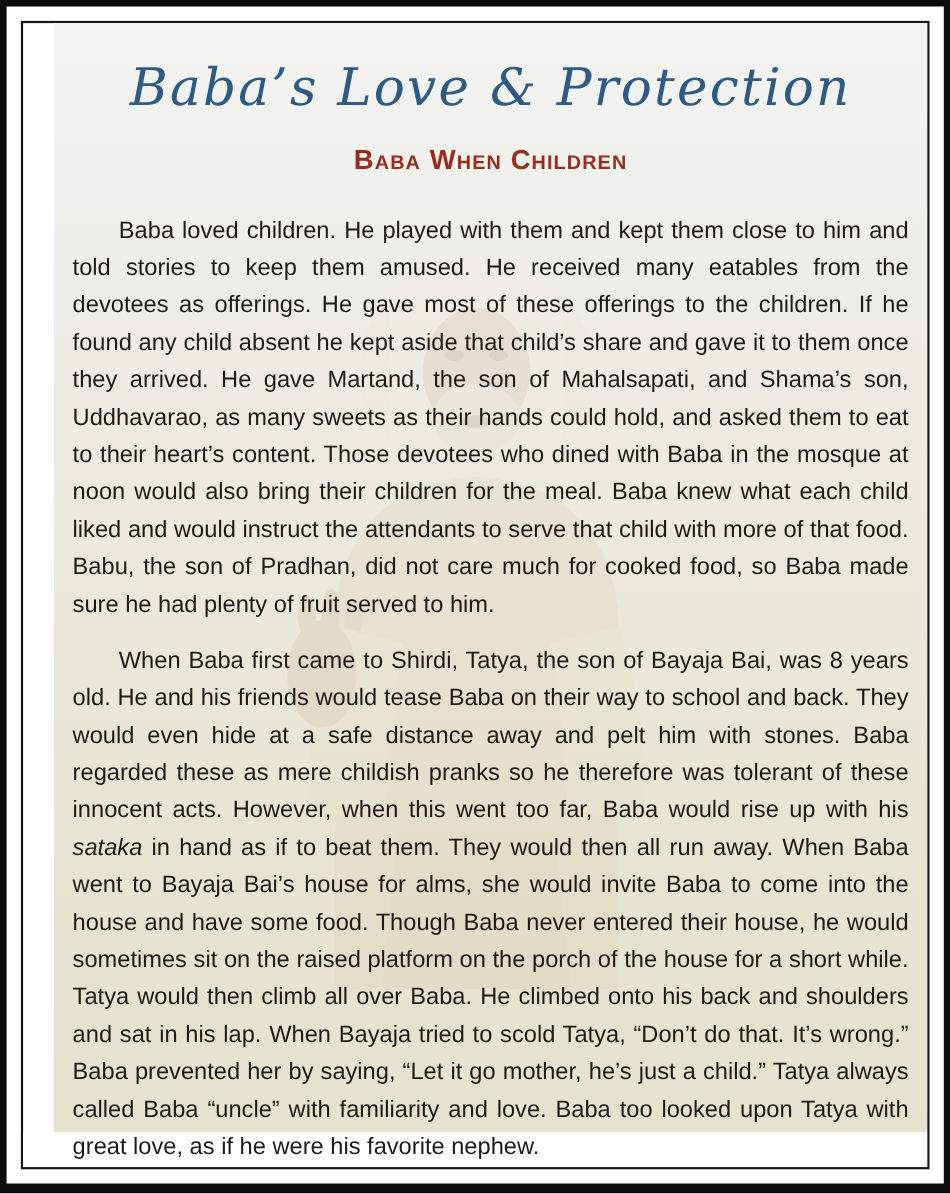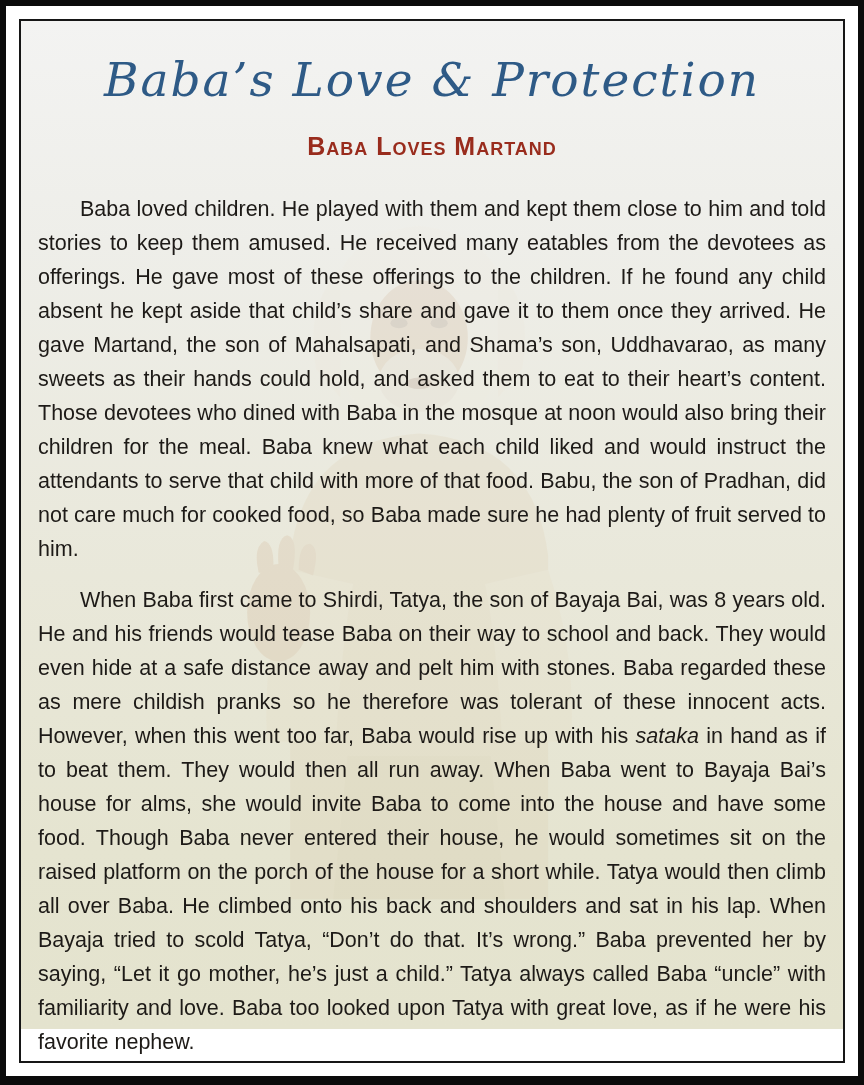--- a/index.html
+++ b/index.html
@@ -21,20 +21,21 @@
     position:relative;
     overflow:hidden;
   }
   .content {
     position:relative;
     box-sizing:border-box;
     height:1008px;
     background:linear-gradient(180deg,#f3f3f2 0%, #eeeee9 22%, #e9e8da 55%, #e5e4d0 82%, #e4e3ce 100%);
     padding:14px 17px 0 17px;
     overflow:visible;
+    margin-left:28px;
   }
 
   .watermark {
     position:absolute;
     left:50%; top:160px;
     width:430px; height:720px;
     transform:translateX(-53%);
     opacity:0.16;
     pointer-events:none;
   }
@@ -120,21 +121,21 @@
         <path d="M60,270 Q40,330 44,390 L92,390 Q96,320 104,280 Z" fill="#e4d6ba"></path>
         <path d="M240,270 Q260,330 256,390 L208,390 Q204,320 196,280 Z" fill="#e4d6ba"></path>
         <ellipse cx="52" cy="300" rx="22" ry="34" fill="#c79d75"></ellipse>
         <path d="M38,272 q-4,-18 4,-22 q8,2 6,24 Z" fill="#c79d75"></path>
         <path d="M52,268 q-2,-20 6,-22 q8,2 4,24 Z" fill="#c79d75"></path>
         <path d="M66,270 q0,-18 8,-18 q7,3 2,22 Z" fill="#c79d75"></path>
         <path d="M100,400 L200,400 L210,500 L90,500 Z" fill="#cbb68e"></path>
       </svg>
 
       <h1 class="title">Baba’s Love &amp; Protection</h1>
-      <h2 class="subtitle">Baba Loves Martand</h2>
+      <h2 class="subtitle">Baba When Children</h2>
 
       <div class="body-text">
         <p class="first">Baba loved children. He played with them and kept them close to him and told stories to keep them amused. He received many eatables from the devotees as offerings. He gave most of these offerings to the children. If he found any child absent he kept aside that child’s share and gave it to them once they arrived. He gave Martand, the son of Mahalsapati, and Shama’s son, Uddhavarao, as many sweets as their hands could hold, and asked them to eat to their heart’s content. Those devotees who dined with Baba in the mosque at noon would also bring their children for the meal. Baba knew what each child liked and would instruct the attendants to serve that child with more of that food. Babu, the son of Pradhan, did not care much for cooked food, so Baba made sure he had plenty of fruit served to him.</p>
         <p class="second"><span>When Baba first came to Shirdi, Tatya, the son of Bayaja Bai, was 8 years old. He and his friends would tease Baba on their way to school and back. They would even hide at a safe distance away and pelt him with stones. Baba regarded these as mere childish pranks so he therefore was tolerant of these innocent acts. However, when this went too far, Baba would rise up with his </span><i>sataka</i><span> in hand as if to beat them. They would then all run away. When Baba went to Bayaja Bai’s house for alms, she would invite Baba to come into the house and have some food. Though Baba never entered their house, he would sometimes sit on the raised platform on the porch of the house for a short while. Tatya would then climb all over Baba. He climbed onto his back and shoulders and sat in his lap. When Bayaja tried to scold Tatya, “Don’t do that. It’s wrong.” Baba prevented her by saying, “Let it go mother, he’s just a child.” Tatya always called Baba “uncle” with familiarity and love. Baba too looked upon Tatya with great love, as if he were his favorite nephew.</span></p>
       </div>
 
       <div class="photo-strip">
 
         <div class="photo p1" role="img" aria-label="Two girls in dark purple and maroon dresses dancing beside a decorated table">
           <svg viewBox="0 0 160 124" preserveAspectRatio="none">

